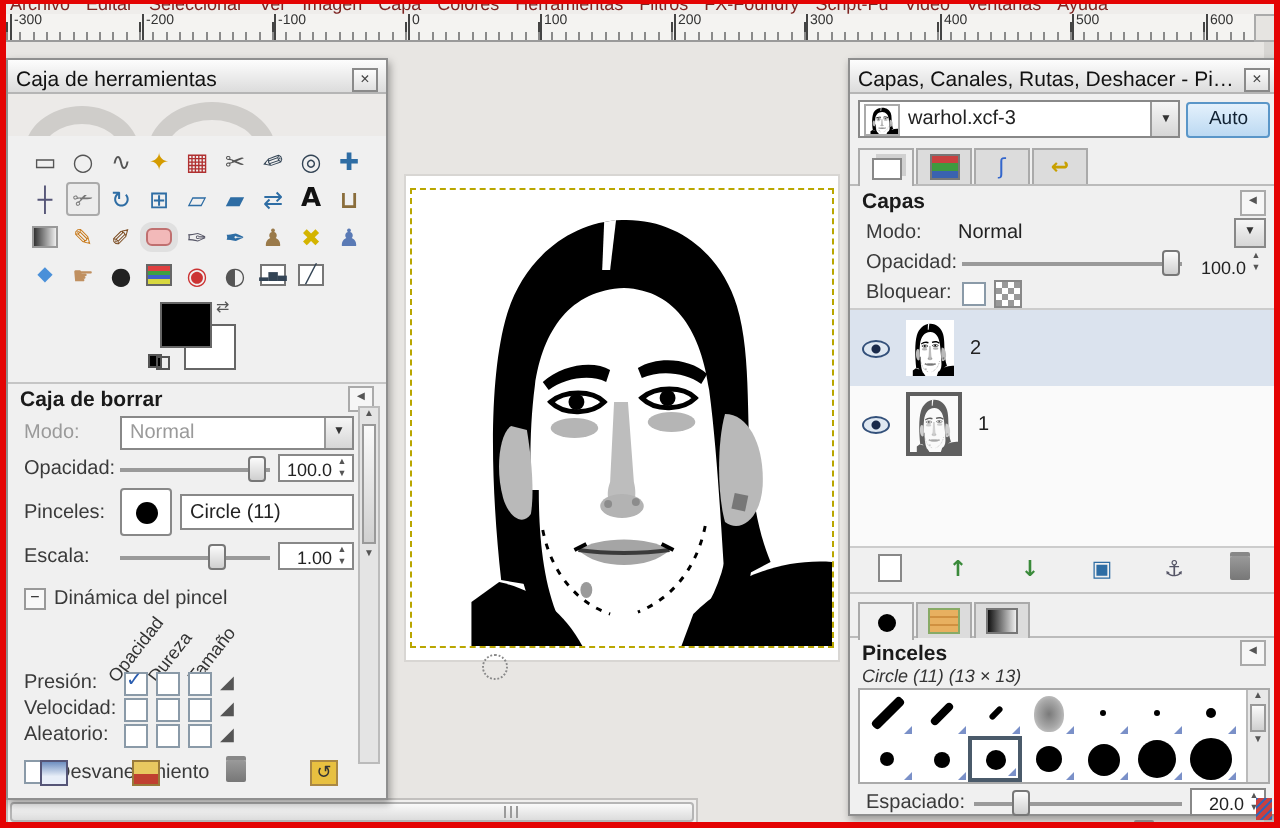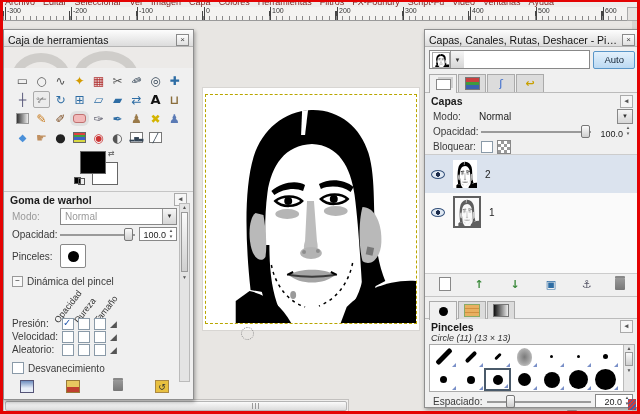--- a/index.html
+++ b/index.html
@@ -243,21 +243,21 @@
       <span class="tool" style="font-size:9px;color:#345;border:1px solid #777;background:#fff;width:13px;height:11px">╱</span>
     </div>
   <div class="swatch">
     <span class="fg" style="background:#000000"></span>
     <span class="bg" style="background:#ffffff"></span>
     <span class="swap">⇄</span>
     <span class="bwreset"><span class="k b"></span><span class="k"></span></span>
   </div>
   <div style="border-top:1px solid #c5c5c5"></div>
   <div class="hdr" style="height:15px">
-    <span>Goma de warhol</span>
+    <span>Caja de borrar</span>
       <span class="sp"></span>
     <span class="collapse">◂</span>
   </div>
   <div class="row" style="height:18px;padding-right:16px">
     <span class="lab dis" style="width:44px">Modo:</span>
     <span class="combo">
       <span class="v dis">Normal</span>
       <span class="d">▼</span>
     </span>
   </div>
@@ -270,20 +270,34 @@
     <span class="spin">
         <span>100.0</span>
         <i>▲<br>▼</i>
       </span>
   </div>
   <div class="row" style="height:26px;padding-right:16px">
     <span class="lab" style="width:44px">Pinceles:</span>
     <span style="width:24px;height:22px;background:#fff;border:1px solid #888;border-radius:2px;display:flex;align-items:center;justify-content:center">
         <span style="width:11px;height:11px;border-radius:50%;background:#000"></span>
       </span>
+    <span style="flex:1;height:16px;background:#fff;border:1px solid #888;display:flex;align-items:center;padding:0 4px;font-size:10px">
+        <span>Circle (11)</span>
+      </span>
+  </div>
+  <div class="row" style="height:18px;padding-right:16px">
+    <span class="lab" style="width:44px">Escala:</span>
+    <span class="slider">
+        <i class="track"></i>
+        <i class="handle" style="left:58%"></i>
+      </span>
+    <span class="spin">
+        <span>1.00</span>
+        <i>▲<br>▼</i>
+      </span>
   </div>
   <div class="row" style="height:16px;margin-top:4px">
     <span style="width:9px;height:9px;border:1px solid #999;background:#f8f8f8;font-size:8px;line-height:7px;text-align:center">−</span>
     <span class="lab">Dinámica del pincel</span>
   </div>
   <div style="position:relative;height:28px">
     <span class="rot" style="left:56px;top:26px">Opacidad</span>
     <span class="rot" style="left:76px;top:26px">Dureza</span>
     <span class="rot" style="left:96px;top:26px">Tamaño</span>
   </div>
@@ -327,20 +341,21 @@
     <span class="t">Capas, Canales, Rutas, Deshacer - Pinceles, Patrone...</span>
     <span class="closebox">×</span>
   </div>
   <div class="row" style="height:21px;padding:2px 4px;gap:3px">
     <span class="combo" style="height:17px">
       <span style="width:16px;height:14px;margin-left:2px;background:#fff;border:1px solid #aaa;position:relative;overflow:hidden;flex:0 0 auto">
         <svg viewBox="0 0 212 228" preserveAspectRatio="none" style="position:absolute;inset:0;width:100%;height:100%">
             <use href="#portrait"></use>
           </svg>
       </span>
+      <span class="v">warhol.xcf-3</span>
       <span class="d">▼</span>
     </span>
     <span class="autobtn">Auto</span>
   </div>
   <div class="dtabs">
     <span class="dtab active">
         <span class="layericon"></span>
       </span>
     <span class="dtab">
         <span class="chanicon"></span>

